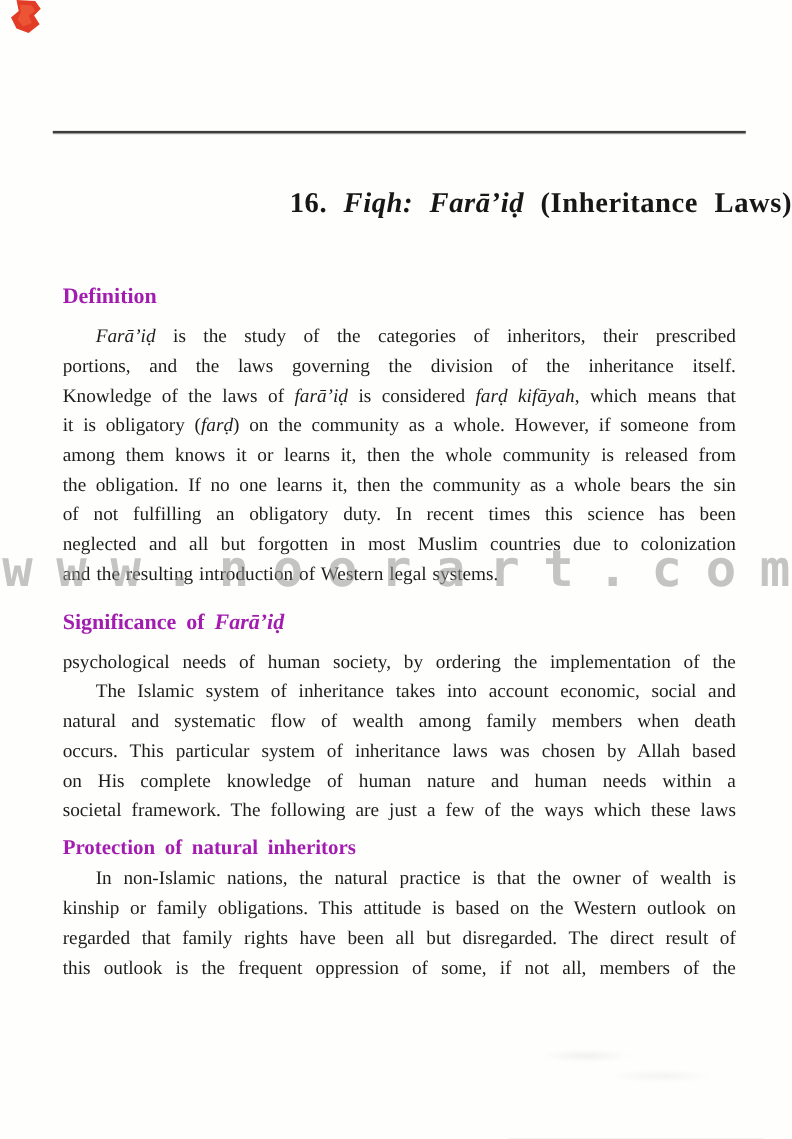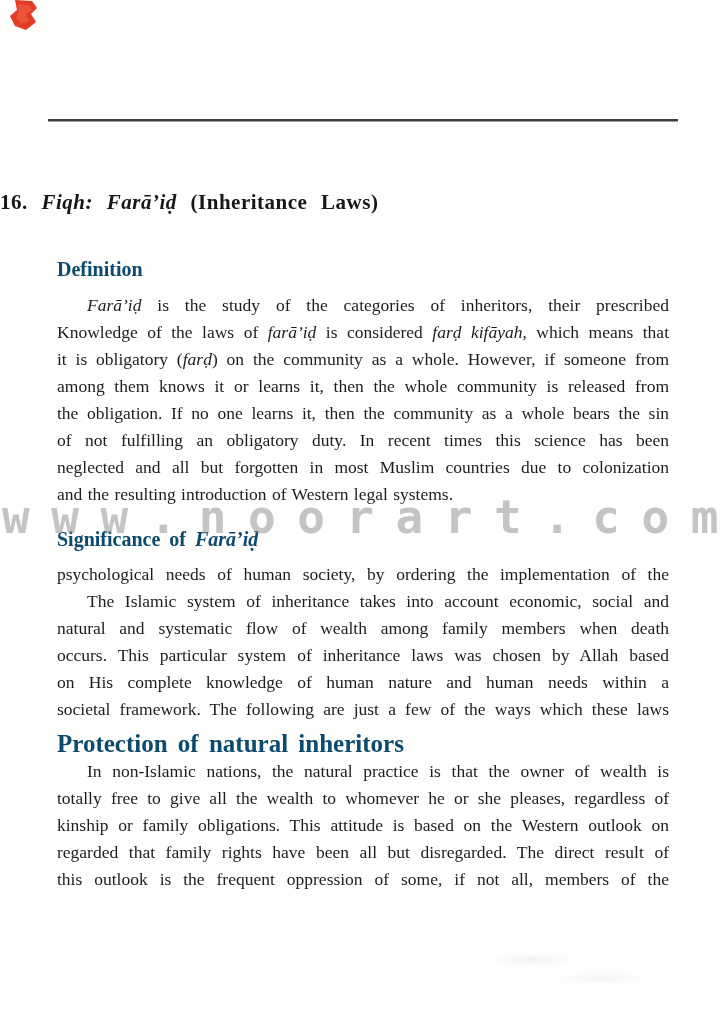--- a/index.html
+++ b/index.html
@@ -13,39 +13,39 @@
   }
   
   .rule{
     position:absolute;top:119px;left:48px;width:630px;height:3px;
     background:linear-gradient(to bottom,#3c3c3c 0 60%,#9a9a9a 60% 100%);
   }
   
   .red-mark{position:absolute;top:0;left:8px;width:32px;height:33px;}
   
   .title{
-    position:absolute;top:190px;left:0;width:720px;
-    text-align:left;
-    font-size:21px;font-weight:bold;
+    position:absolute;top:170px;left:0;width:720px;
+    text-align:right;
+    font-size:26px;font-weight:bold;
     letter-spacing:0.5px;word-spacing:8px;
     color:#171717;
     white-space:nowrap;
   }
   .title i{font-style:italic;}
   
   .content{
     position:absolute;top:257px;left:57px;width:612px;
   }
   .heading{
     font-weight:bold;line-height:24px;word-spacing:4px;
-    color:#0c4a6e;
+    color:#a21caf;
   }
   .h0{font-size:20px;margin-top:0;}
   .h1{font-size:20px;margin-top:19px;}
-  .h2{font-size:25px;margin-top:9px;}
+  .h2{font-size:19px;margin-top:9px;}
   .para{font-size:17.5px;word-spacing:1px;}
   .p0{margin-top:11px;}
   .p1{margin-top:10px;}
   .p2{margin-top:2px;}
   .line{
     line-height:27px;
     text-align:justify;
     -moz-text-align-last:justify;
     text-align-last:justify;
     white-space:normal;
@@ -85,41 +85,41 @@
   </div>
 
   <div class="rule"></div>
 
   <div class="title"><span>16. </span><i>Fiqh: Farā’iḍ</i><span> (Inheritance Laws)</span></div>
 
   <div class="content">
       <div class="heading h0">Definition</div>
       <div class="para p0">
         <div class="line first"><i>Farā’iḍ</i> is the study of the categories of inheritors, their prescribed</div>
+        <div class="line">portions, and the laws governing the division of the inheritance itself.</div>
         <div class="line">Knowledge of the laws of <i>farā’iḍ</i> is considered <i>farḍ kifāyah</i>, which means that</div>
         <div class="line">it is obligatory (<i>farḍ</i>) on the community as a whole. However, if someone from</div>
         <div class="line">among them knows it or learns it, then the whole community is released from</div>
         <div class="line">the obligation. If no one learns it, then the community as a whole bears the sin</div>
         <div class="line">of not fulfilling an obligatory duty. In recent times this science has been</div>
         <div class="line">neglected and all but forgotten in most Muslim countries due to colonization</div>
         <div class="line last">and the resulting introduction of Western legal systems.</div>
       </div>
       <div class="heading h1">Significance of <i>Farā’iḍ</i></div>
       <div class="para p1">
         <div class="line">psychological needs of human society, by ordering the implementation of the</div>
         <div class="line first">The Islamic system of inheritance takes into account economic, social and</div>
         <div class="line">natural and systematic flow of wealth among family members when death</div>
         <div class="line">occurs. This particular system of inheritance laws was chosen by Allah based</div>
         <div class="line">on His complete knowledge of human nature and human needs within a</div>
         <div class="line">societal framework. The following are just a few of the ways which these laws</div>
       </div>
       <div class="heading h2">Protection of natural inheritors</div>
       <div class="para p2">
         <div class="line first">In non-Islamic nations, the natural practice is that the owner of wealth is</div>
-        <div class="line">totally free to give all the wealth to whomever he or she pleases, regardless of</div>
         <div class="line">kinship or family obligations. This attitude is based on the Western outlook on</div>
         <div class="line">regarded that family rights have been all but disregarded. The direct result of</div>
         <div class="line">this outlook is the frequent oppression of some, if not all, members of the</div>
       </div>
     </div>
 
   <div class="watermark">www.noorart.com</div>
 
   <div class="bleed"></div>
 

